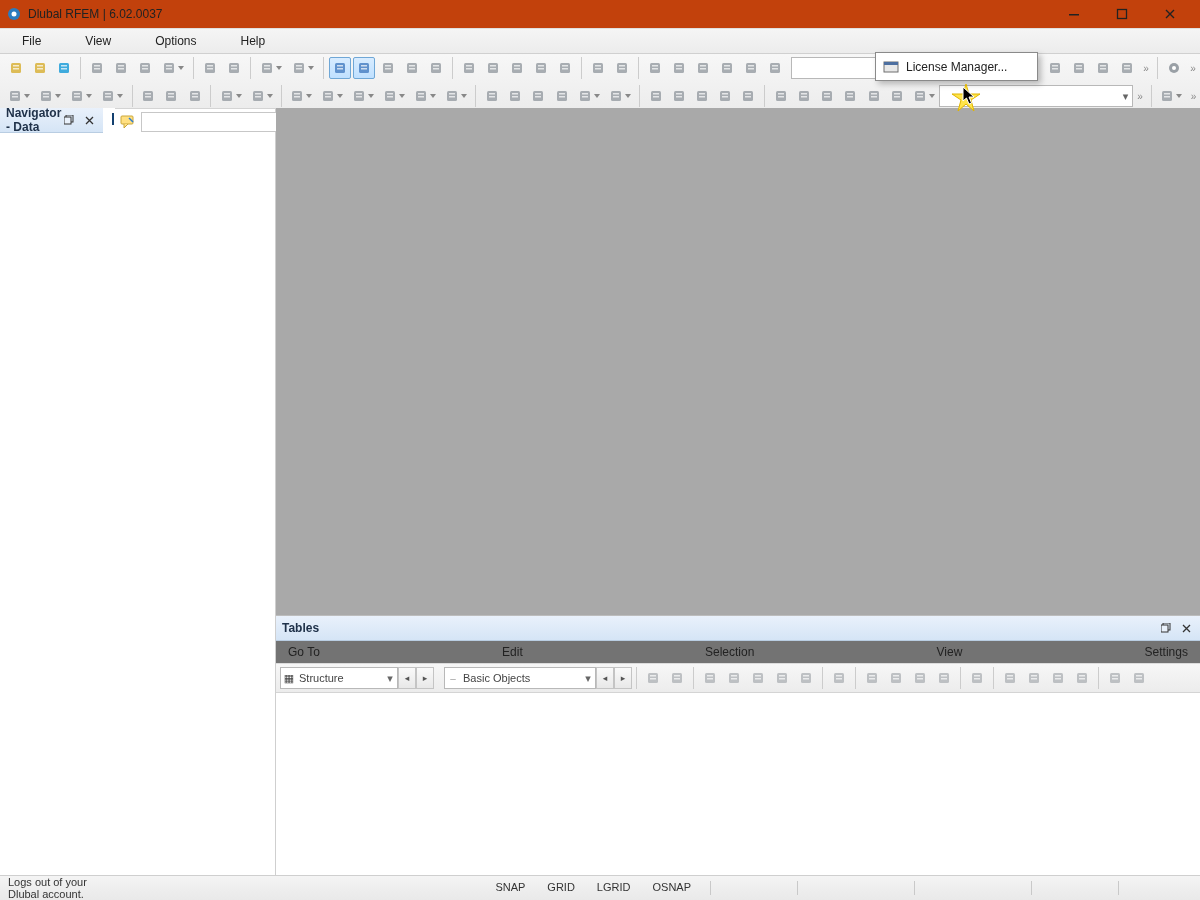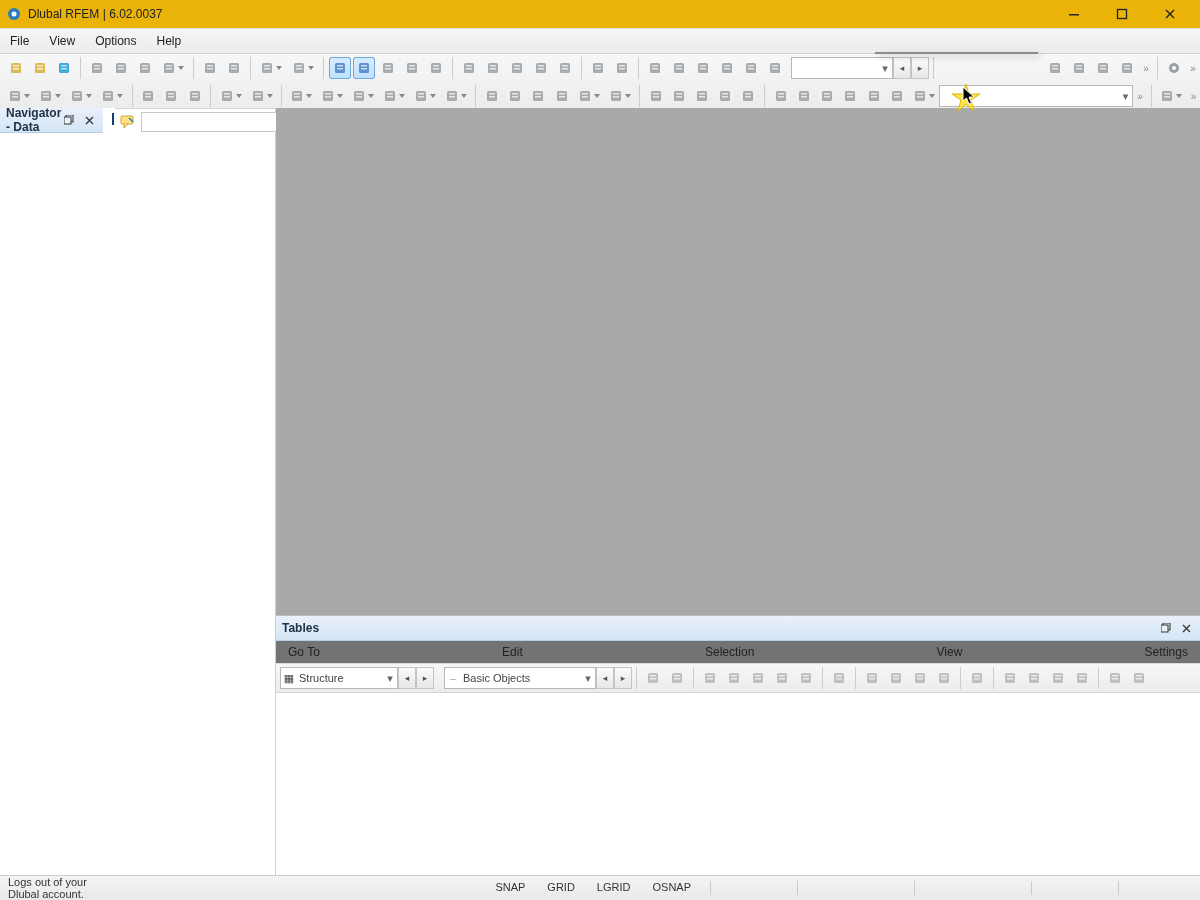--- a/index.html
+++ b/index.html
@@ -13,41 +13,41 @@
   color: #222;
   overflow: hidden;
   position: relative;
 }
 
 .titlebar {
   height: 28px;
   display: flex;
   align-items: center;
   padding: 0 6px;
-  background: #eab308;
+  background: #c2410c;
 }
 .titlebar .app-icon {
   width: 16px; height: 16px;
   margin-right: 6px;
   display:flex;align-items:center;justify-content:center;
 }
 .titlebar .title { font-size: 12px; }
 .win-controls { margin-left: auto; display:flex; gap:20px; align-items:center; padding-right:10px;}
 .win-btn { width: 28px; height: 20px; display:flex; align-items:center; justify-content:center; font-size:14px; }
 
 .menubar {
   height: 24px;
   background: linear-gradient(#f5f5f5,#ececec);
   border-top: 1px solid #e0e0e0;
   border-bottom: 1px solid #d0d0d0;
   display: flex;
   align-items: center;
   position: relative;
 }
-.menubar .item { padding: 0 10px; line-height:24px; }
+.menubar .item { padding: 0 22px; line-height:24px; }
 .license-strip {
   position: absolute;
   right: 0; top: 0; height: 24px;
   background: linear-gradient(#cfe6fb,#b7d9f6);
   border-left: 1px solid #9fc4e6;
   padding: 0 8px;
   line-height: 24px;
   color: #1a3b63;
 }
 
@@ -955,20 +955,29 @@
     <span class="seg"></span>
       <span style="width:90px"></span>
     <span class="seg"></span>
       <span style="width:60px"></span>
     <span class="seg"></span>
       <span style="width:60px"></span>
   </div>
 </div>
 
 <div class="popup-menu">
+  <div class="popup-item">
+    <span class="picon">
+      <svg width="16" height="14" viewBox="0 0 16 14">
+          <rect x="1" y="2" width="14" height="10" fill="#e8e8e8" stroke="#6f6f6f"></rect>
+          <rect x="1" y="2" width="14" height="3" fill="#4d6fa0"></rect>
+        </svg>
+    </span>
+    <span class="ptext">License Manager...</span>
+  </div>
 </div>
 
 <svg class="cursor-star" viewBox="0 0 32 32">
   <polygon points="16,2 19,12 30,12 21,18 24,29 16,22 8,29 11,18 2,12 13,12" fill="#ffe54a" stroke="#e0b400" stroke-width="1"></polygon>
 </svg>
 <svg class="cursor-arrow" width="14" height="20" viewBox="0 0 14 20">
   <path d="M1 1 L1 15 L4.5 12 L7 18 L9.5 17 L7 11 L12 11 Z" fill="#000" stroke="#fff" stroke-width="1"></path>
 </svg>
 
 </body></html>

